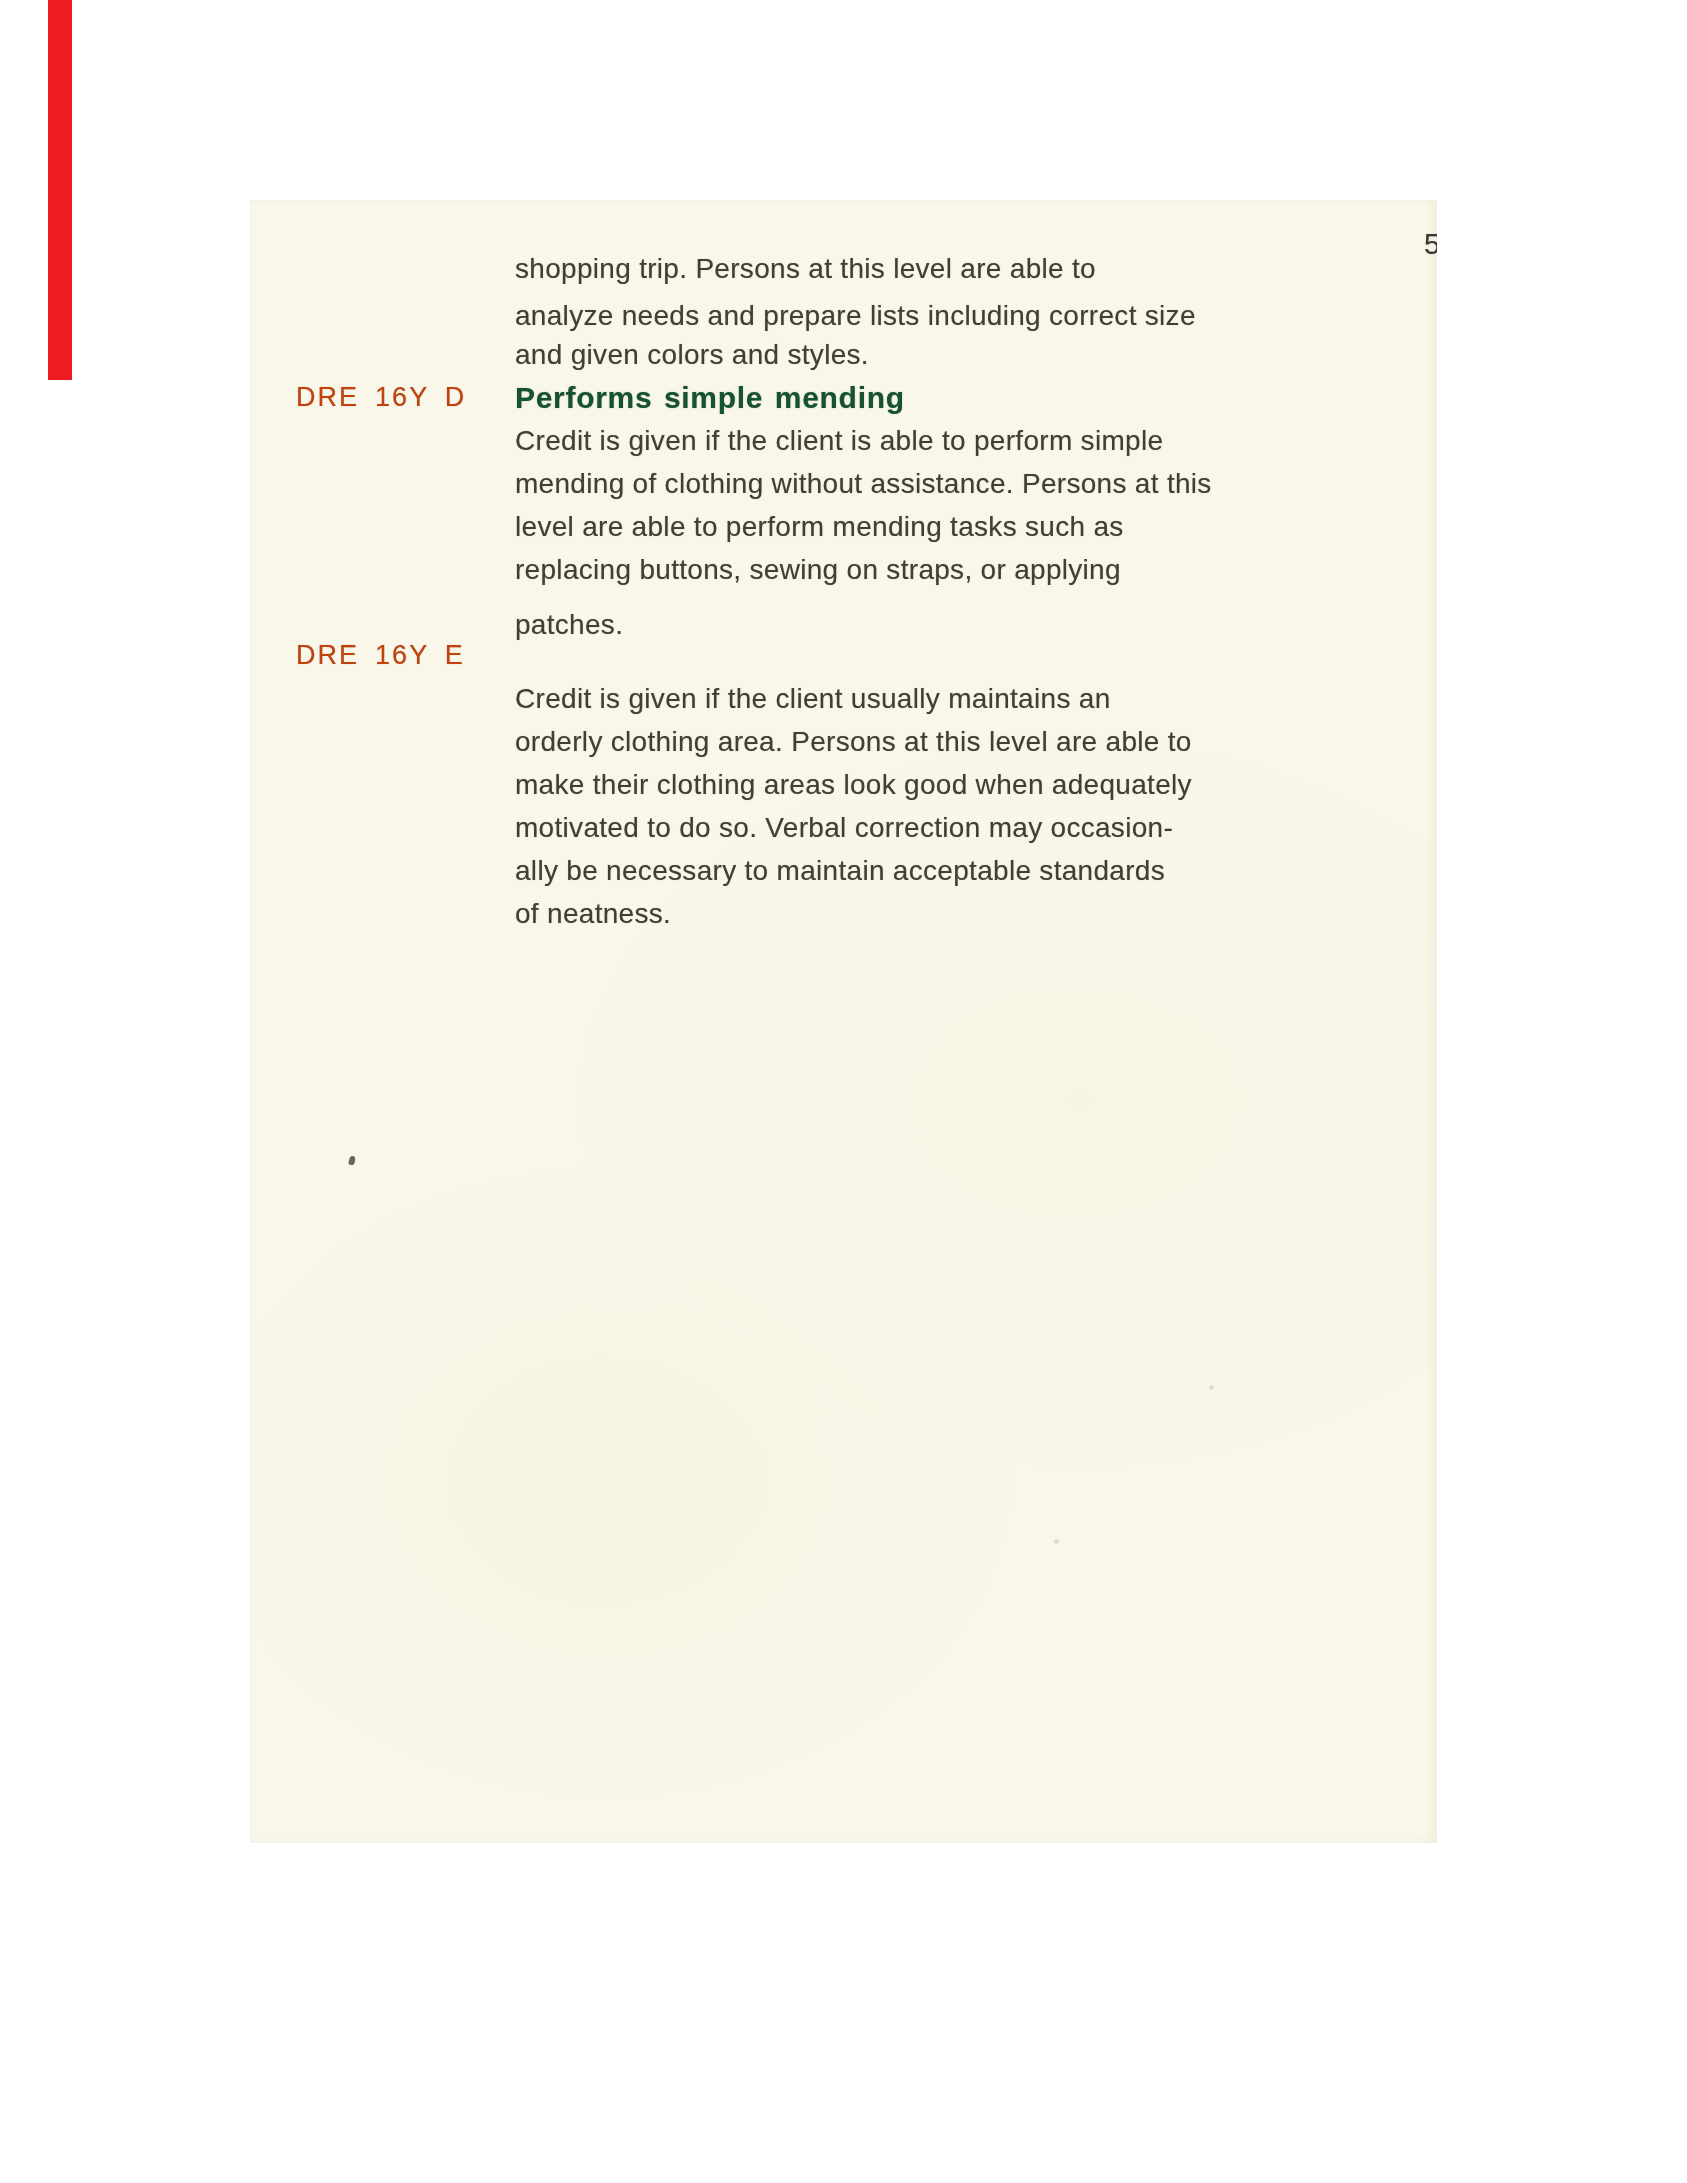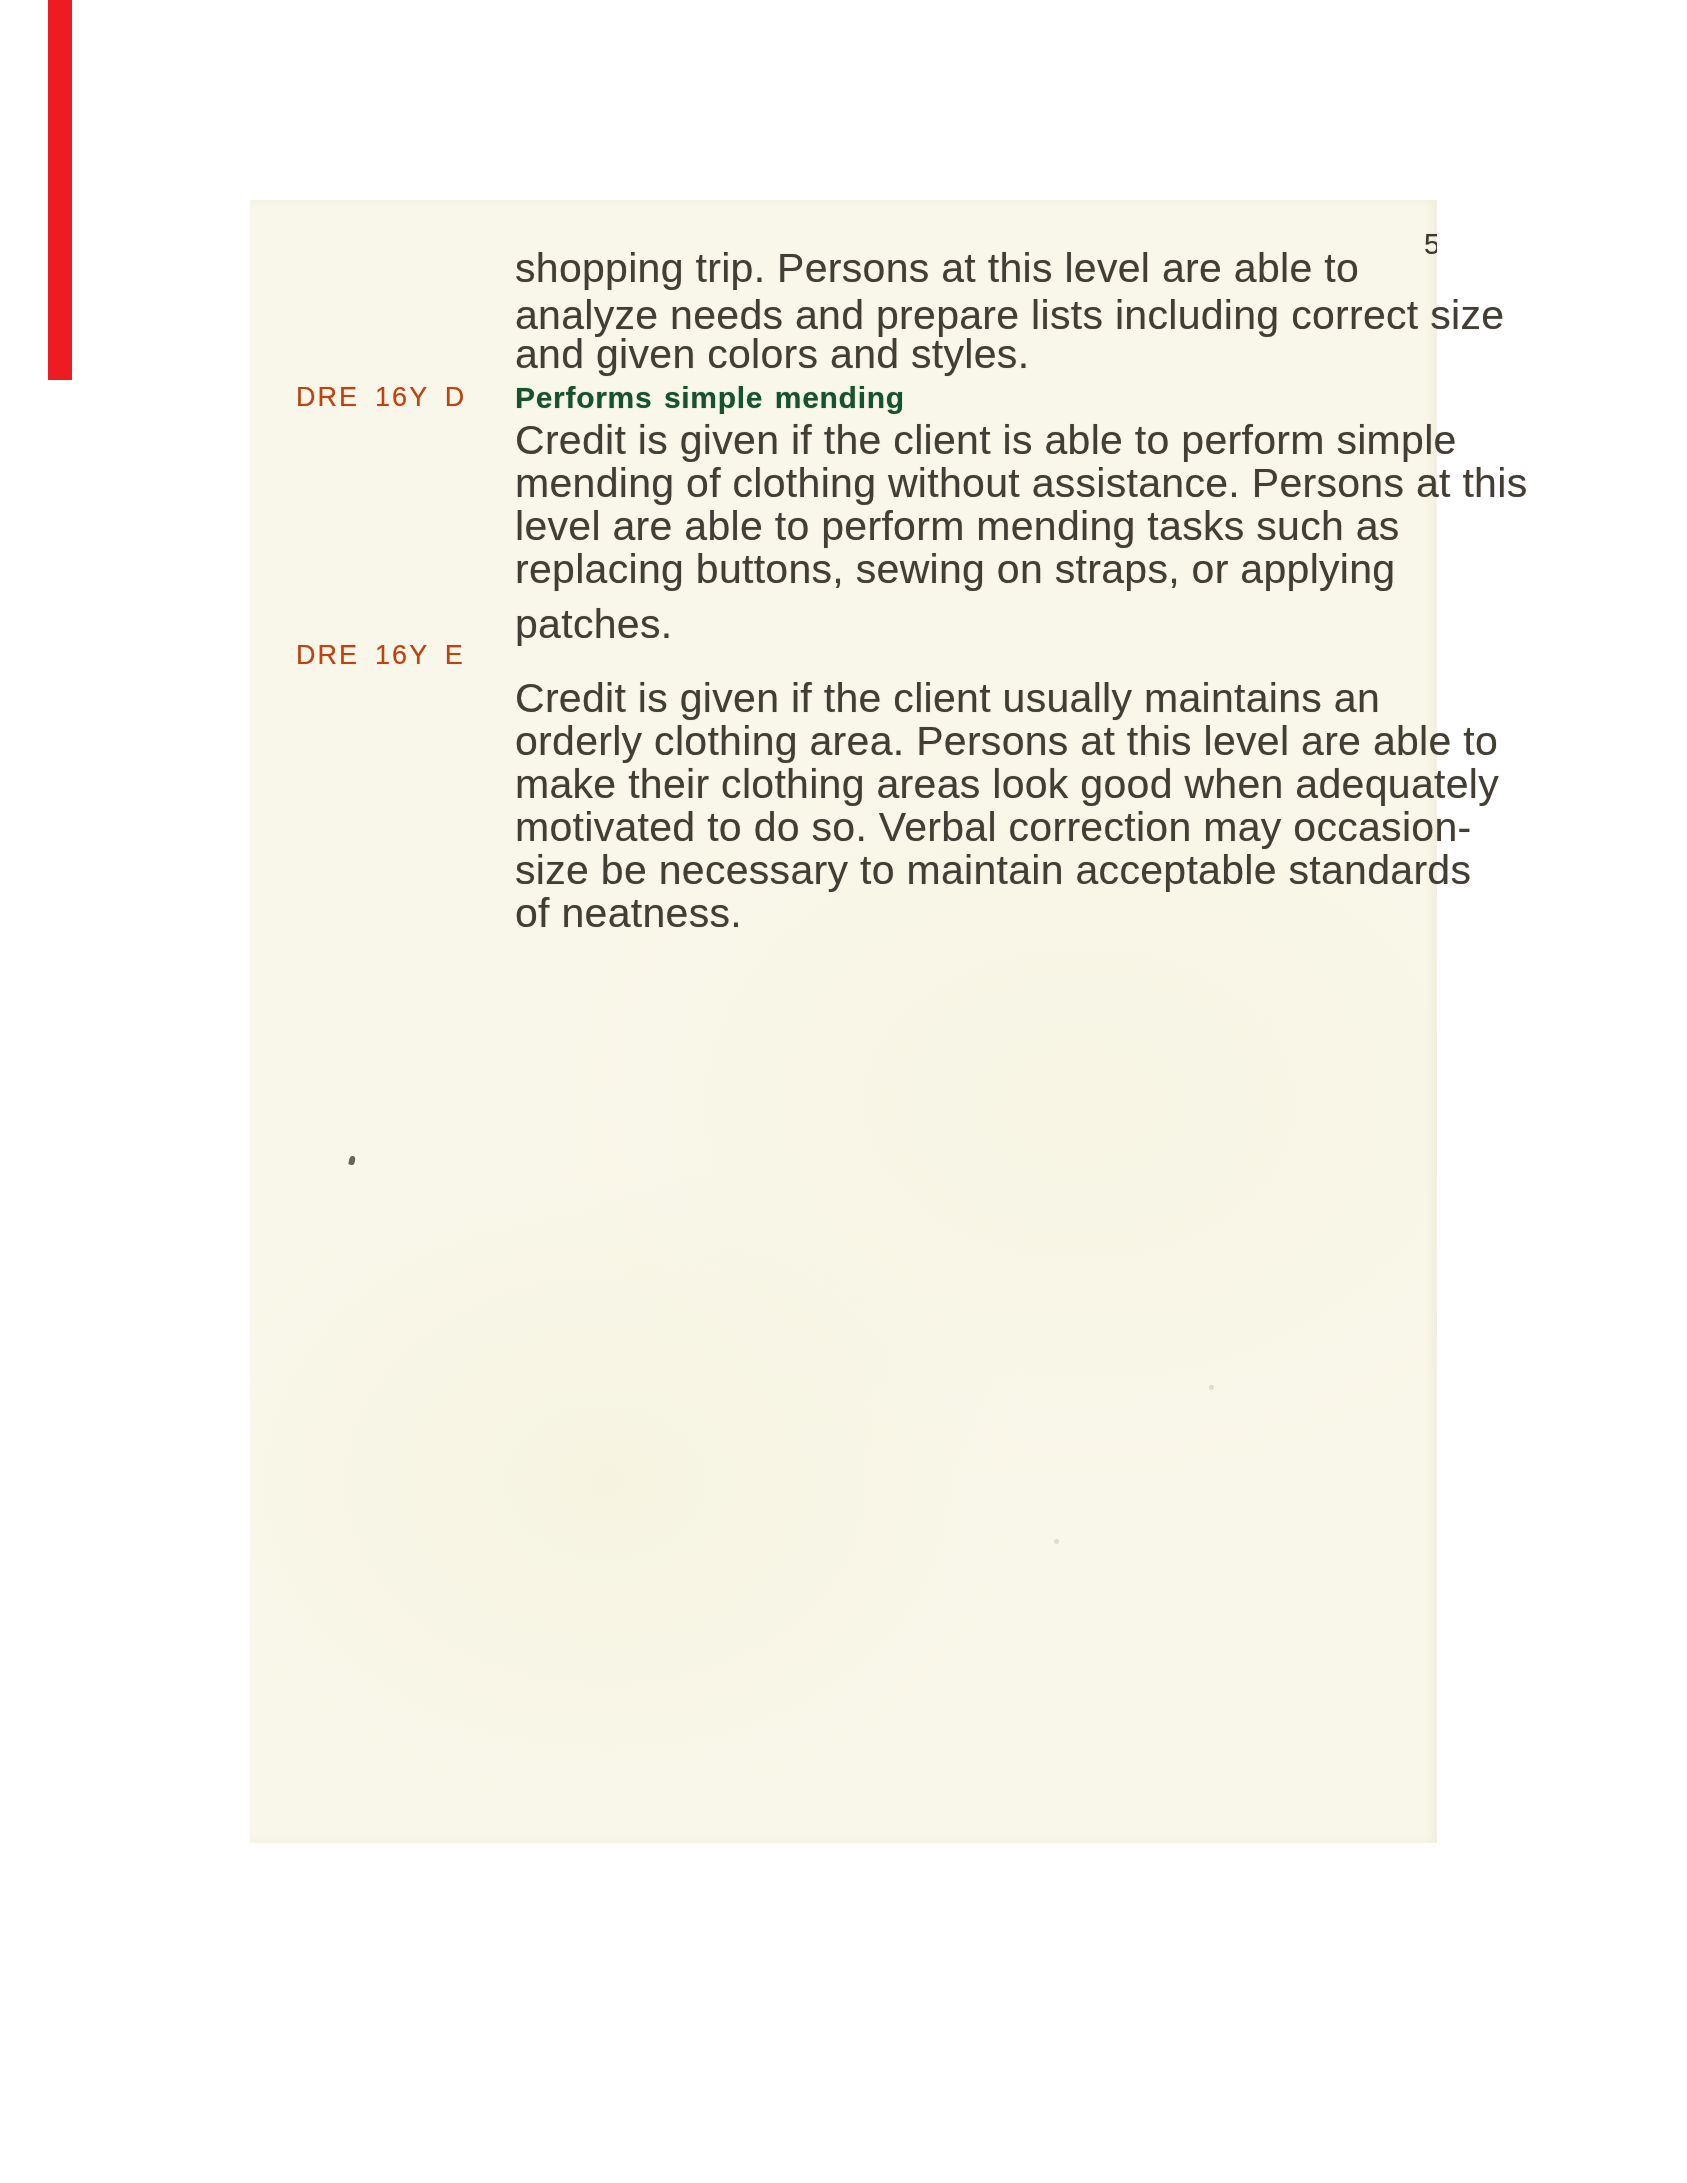--- a/index.html
+++ b/index.html
@@ -63,21 +63,21 @@
     left: 296px;
     font-size: 27px;
     color: #c2410c;
     letter-spacing: 2px;
     word-spacing: 6.6px;
     text-shadow: 0 0 1px rgba(74,69,60,0.40);
   }
   .bodytext {
     position: absolute;
     left: 515px;
-    font-size: 41px;
+    font-size: 28px;
     color: #433e35;
     letter-spacing: 0.3px;
     text-shadow: 0 0 1px rgba(67,62,53,0.42);
   }
   .title {
     position: absolute;
     left: 515px;
     font-size: 30px;
     font-weight: 700;
     color: #14532d;
@@ -156,21 +156,21 @@
 <div class="row" style="top:720px">
   <span class="bodytext">orderly clothing area. Persons at this level are able to</span>
 </div>
 <div class="row" style="top:763px">
   <span class="bodytext">make their clothing areas look good when adequately</span>
 </div>
 <div class="row" style="top:806px">
   <span class="bodytext">motivated to do so. Verbal correction may occasion-</span>
 </div>
 <div class="row" style="top:849px">
-  <span class="bodytext">size be necessary to maintain acceptable standards</span>
+  <span class="bodytext">ally be necessary to maintain acceptable standards</span>
 </div>
 <div class="row" style="top:892px">
   <span class="bodytext">of neatness.</span>
 </div>
 
 <div class="ink-dot"></div>
 <div class="speck-1"></div>
 <div class="speck-2"></div>
 
 

